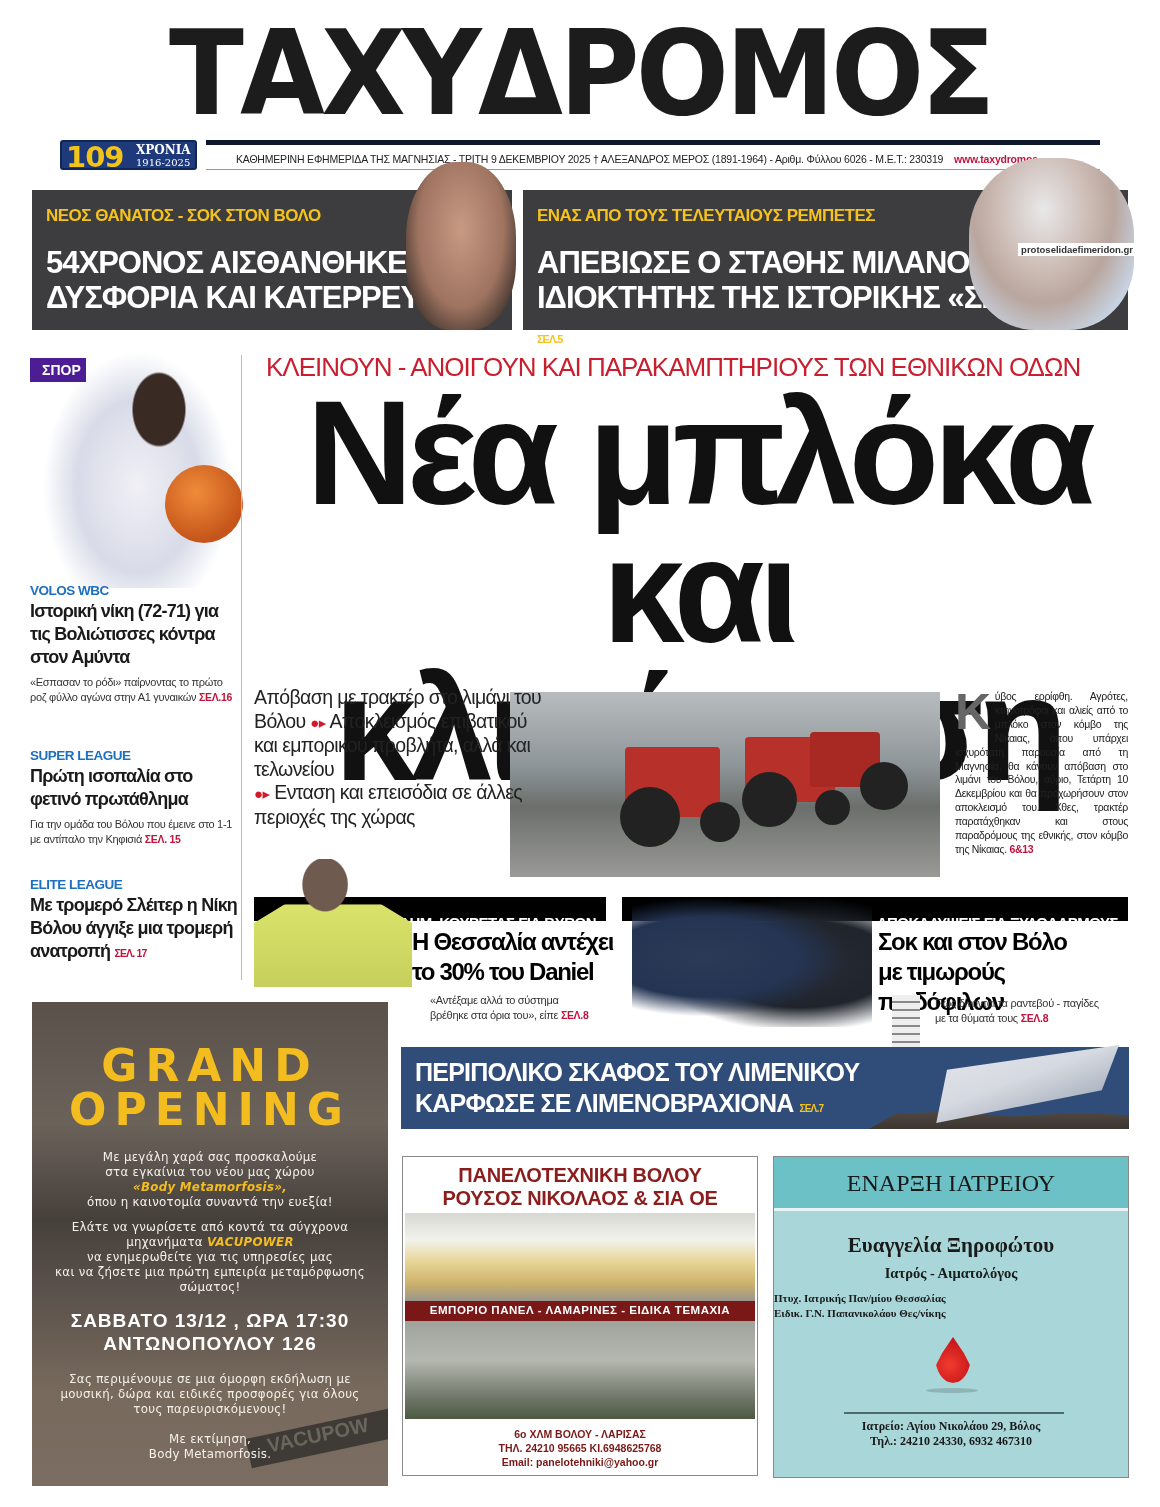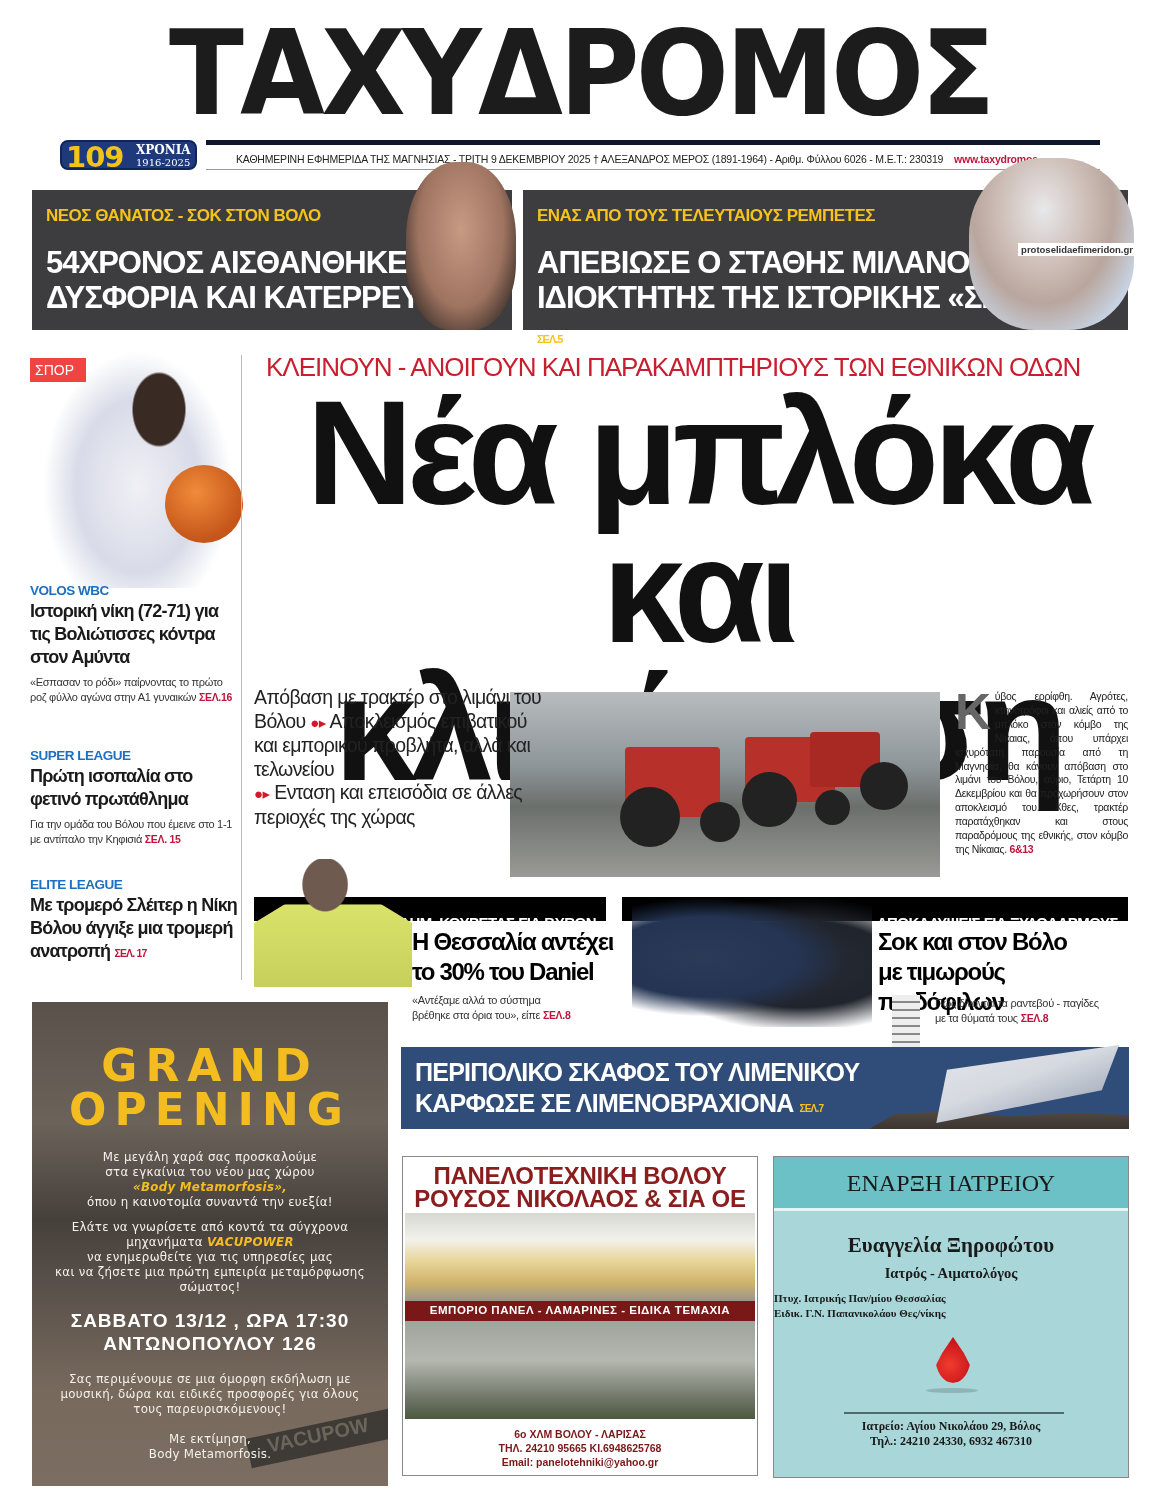--- a/index.html
+++ b/index.html
@@ -5,21 +5,21 @@
   * { box-sizing: border-box; margin: 0; padding: 0; }
   body { width: 1160px; height: 1507px; background: #fff; font-family: "Liberation Sans", "DejaVu Sans", sans-serif; color: #1a1a1a; position: relative; overflow: hidden; }
   .abs { position: absolute; }
 
   
   #masthead { left: 0; top: 14px; width: 1160px; text-align: center; }
   #masthead .logo { font-family: "DejaVu Sans", sans-serif; font-weight: 900; font-size: 118px; letter-spacing: -4px; color: #1c1c1c; line-height: 1; display: inline-block; transform: scaleX(0.93); transform-origin: center top; }
 
   
   #infobar { left: 60px; top: 140px; width: 1040px; height: 30px; }
-  .badge109 { position: absolute; left: 0; top: 0; width: 137px; height: 30px; background: #1e3a7b; border-radius: 8px; border: 2px solid #0f2658; }
+  .badge109 { position: absolute; left: 0; top: 0; width: 137px; height: 30px; background: #1e3a7b; border-radius: 3px; border: 2px solid #0f2658; }
   .badge109 .num { position: absolute; left: 4px; top: -2px; font-weight: 900; font-size: 29px; color: #f2c318; letter-spacing: -1px; font-family: "DejaVu Sans", sans-serif; }
   .badge109 .yrs { position: absolute; left: 74px; top: 1px; font-family: "DejaVu Serif", serif; font-size: 12px; color: #fff; font-weight: bold; }
   .badge109 .span { position: absolute; left: 74px; top: 15px; font-family: "DejaVu Serif", serif; font-size: 10px; color: #fff; }
   .infoline { position: absolute; left: 146px; top: 0; right: 0; height: 30px; border-top: 5px solid #0f172a; border-bottom: 1px solid #999; }
   .infotext { position: absolute; left: 30px; top: 8px; font-size: 10.5px; color: #222; white-space: nowrap; letter-spacing: -0.2px; }
   .infotext .www { color: #c0143c; font-weight: bold; }
 
   
   .teaser { background: #3d3d3f; color: #fff; padding-left: 36px; }
   #teaser1 { left: 32px; top: 190px; width: 480px; height: 140px; }
@@ -28,21 +28,21 @@
   .teaser .hl { position: absolute; left: 14px; top: 55px; font-weight: bold; font-size: 31px; line-height: 35px; color: #fff; letter-spacing: -1px; }
   .sel { color: #f5c31c; font-size: 11px; font-weight: bold; }
   .photo-face { position: absolute; border-radius: 45% 45% 40% 40%; }
   #face1 { right: -4px; top: -28px; width: 110px; height: 168px; background: radial-gradient(ellipse at 50% 40%, #c89a84 0%, #9e7360 55%, #2b2522 90%); }
   #face2 { right: -6px; top: -32px; width: 165px; height: 172px; background: radial-gradient(ellipse at 45% 30%, #e8e8ea 0%, #cdbdb6 35%, #b9a69e 55%, #c7d3e2 80%); }
   .watermark { position: absolute; right: -8px; top: 53px; background: #fff; color: #333; font-size: 9.5px; font-weight: bold; padding: 1px 3px; }
 
   
   #sports { left: 30px; top: 355px; width: 222px; height: 630px; }
   #sports .divider { position: absolute; left: 211px; top: 0; width: 1px; height: 625px; background: #bbb; }
-  .spor-tag { position: absolute; left: 0; top: 3px; width: 56px; height: 24px; background: #ef4444; color: #fff; font-weight: normal; font-size: 14px; padding: 4px 5px; }
+  .spor-tag { position: absolute; left: 0; top: 3px; width: 56px; height: 24px; background: #4c1d95; color: #fff; font-weight: bold; font-size: 14px; padding: 4px 12px; }
   .player { position: absolute; left: 0; top: -22px; width: 215px; height: 255px; background: radial-gradient(ellipse at 60% 30%, #3a2a24 0%, #3a2a24 14%, transparent 15%), radial-gradient(ellipse at 50% 60%, #f0f0f5 0%, #d8dbe8 40%, transparent 62%); }
   .ball { position: absolute; left: 135px; top: 110px; width: 78px; height: 78px; border-radius: 50%; background: radial-gradient(circle at 40% 35%, #f08c3a, #c5551a 70%); }
   .sport-item { position: absolute; left: 0; width: 210px; }
   .sport-item .cat { color: #1d6fc0; font-weight: bold; font-size: 13.5px; letter-spacing: -0.5px; }
   .sport-item .ttl { font-weight: bold; font-size: 18px; line-height: 23px; letter-spacing: -0.8px; color: #1a1a1a; margin-top: 2px; }
   .sport-item .sub { font-size: 11px; line-height: 15px; color: #333; margin-top: 6px; letter-spacing: -0.3px; }
   .red-sel { color: #c0143c; font-weight: bold; font-size: 10.5px; }
 
   
   #overline { left: 266px; top: 352px; width: 860px; font-size: 26px; color: #c81e2e; letter-spacing: -1px; white-space: nowrap; }
@@ -74,21 +74,21 @@
 
   
   #ad-grand { left: 32px; top: 1002px; width: 356px; height: 484px; background: linear-gradient(180deg, #5a514b 0%, #6b625a 25%, #46403b 45%, #5b524c 60%, #77695c 80%, #7b6d61 100%); overflow: hidden; }
   #ad-grand .go { position: absolute; left: 0; width: 100%; text-align: center; font-weight: 900; font-size: 44px; color: #f4bd1f; letter-spacing: 8px; font-family: "DejaVu Sans", sans-serif; }
   #ad-grand .txt { position: absolute; left: 0; width: 100%; text-align: center; font-size: 11.8px; line-height: 15px; color: #f4f0ea; letter-spacing: 0.3px; font-family: "DejaVu Sans", sans-serif; }
   #ad-grand .gold { color: #f4bd1f; font-style: italic; font-weight: bold; }
   #ad-grand .big { position: absolute; left: 0; width: 100%; text-align: center; font-weight: bold; font-size: 19px; line-height: 23px; color: #fff; letter-spacing: 1px; }
   .vac-strip { position: absolute; left: 215px; top: 420px; width: 160px; height: 30px; background: #3e3b36; transform: rotate(-12deg); color: #6b665c; font-weight: 900; font-size: 20px; padding-left: 20px; }
 
   #ad-panel { left: 402px; top: 1156px; width: 356px; height: 320px; border: 1px solid #888; background: #fff; }
-  #ad-panel .ttl { position: absolute; left: 0; top: 7px; width: 100%; text-align: center; font-weight: bold; font-size: 24px; line-height: 23px; color: #8b1d1d; letter-spacing: -0.3px; }
+  #ad-panel .ttl { position: absolute; left: 0; top: 7px; width: 100%; text-align: center; font-weight: bold; font-size: 20px; line-height: 23px; color: #8b1d1d; letter-spacing: -0.3px; }
   #ad-panel .photo1 { position: absolute; left: 2px; top: 56px; width: 350px; height: 88px; background: linear-gradient(180deg, #d8d8d2 0%, #f2f2ec 30%, #e8d598 55%, #cdb26a 80%, #9a958c 100%); }
   #ad-panel .redbar { position: absolute; left: 2px; top: 144px; width: 350px; height: 20px; background: #7a1818; color: #fff; font-size: 11.5px; text-align: center; padding-top: 3px; letter-spacing: 0.5px; font-weight: bold; }
   #ad-panel .photo2 { position: absolute; left: 2px; top: 164px; width: 350px; height: 98px; background: linear-gradient(180deg, #9fa39c 0%, #b5b8b0 40%, #6d7466 80%, #4c5a40 100%); }
   #ad-panel .contact { position: absolute; left: 0; top: 270px; width: 100%; text-align: center; font-weight: bold; font-size: 10.5px; line-height: 14px; color: #7a1818; }
 
   #ad-doctor { left: 773px; top: 1156px; width: 356px; height: 322px; border: 1px solid #888; background: #a9d6d8; padding-left: 20px; }
   #ad-doctor .head { position: absolute; left: 0; top: 0; width: 100%; height: 54px; background: #6cc1c6; border-bottom: 3px solid #e8f4f4; text-align: center; font-family: "Liberation Serif", serif; font-size: 24px; padding-top: 13px; color: #1a1a1a; }
   #ad-doctor .name { position: absolute; left: 0; top: 76px; width: 100%; text-align: center; font-family: "Liberation Serif", serif; font-size: 21px; font-weight: bold; color: #1a1a1a; }
   #ad-doctor .role { position: absolute; left: 0; top: 108px; width: 100%; text-align: center; font-family: "Liberation Serif", serif; font-size: 14.5px; font-weight: bold; color: #1a1a1a; }
   #ad-doctor .cred { position: absolute; left: 0; top: 134px; width: 100%; text-align: left; font-family: "Liberation Serif", serif; font-size: 11px; line-height: 15px; font-weight: bold; color: #1a1a1a; }
@@ -192,21 +192,21 @@
   <span class="red-sel">6&amp;13</span>
 </div>
 
 <div id="story-byron" class="abs">
   <div class="orange-bar" style="left:0;width:352px;">ΔΗΜ. ΚΟΥΡΕΤΑΣ ΓΙΑ BYRON</div>
   <div id="person-byron"></div>
   <div class="mid-hl" style="left:158px;top:30px;">
     <div>Η Θεσσαλία αντέχει</div>
     <div>το 30% του Daniel</div>
   </div>
-  <div class="mid-sub" style="left:158px;top:96px;">
+  <div class="mid-sub" style="left:176px;top:96px;">
     <div>«Αντέξαμε αλλά το σύστημα</div>
     <div><span>βρέθηκε στα όρια του», είπε</span> <span class="red-sel">ΣΕΛ.8</span></div>
   </div>
 </div>
 
 <div id="story-xylo" class="abs">
   <div class="orange-bar" style="left:0;width:506px;">ΑΠΟΚΑΛΥΨΕΙΣ ΓΙΑ ΞΥΛΟΔΑΡΜΟΥΣ</div>
   <div id="people-fight"></div>
   <div class="mid-hl" style="left:256px;top:30px;">
     <div>Σοκ και στον Βόλο</div>

